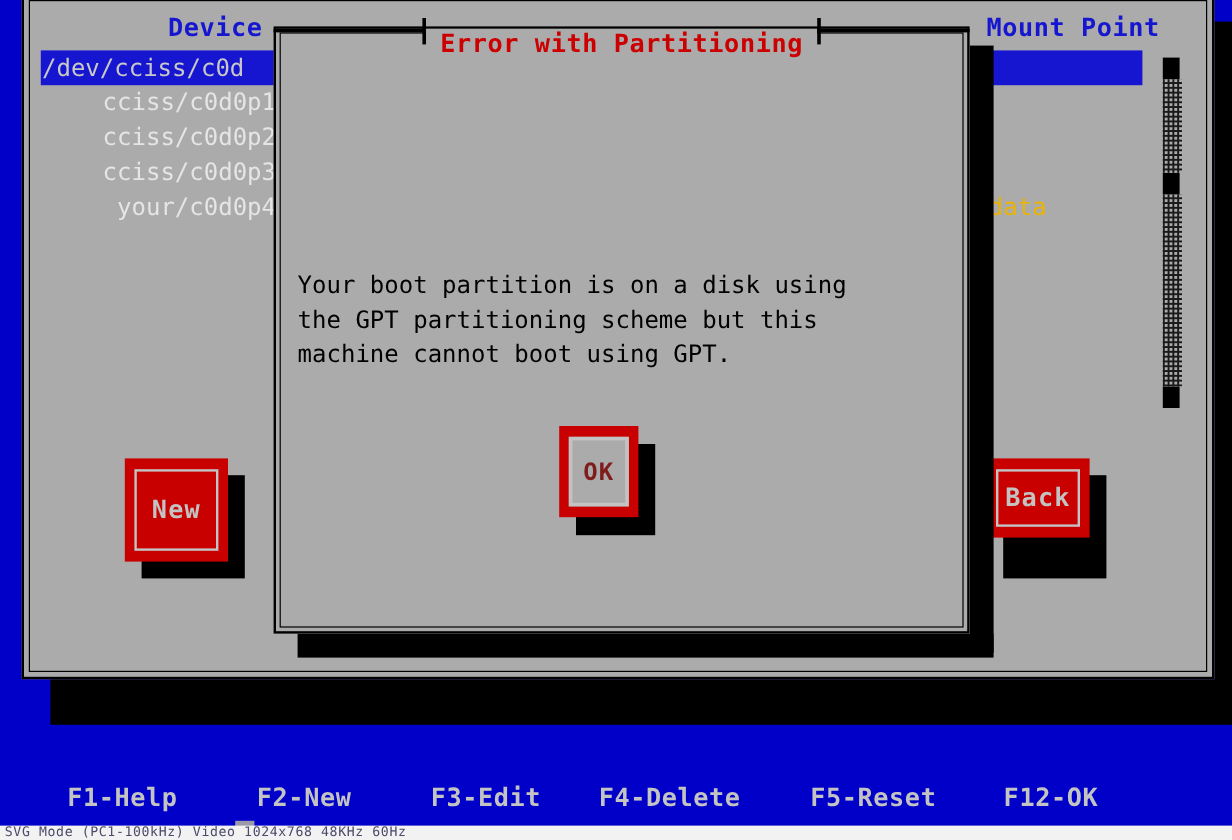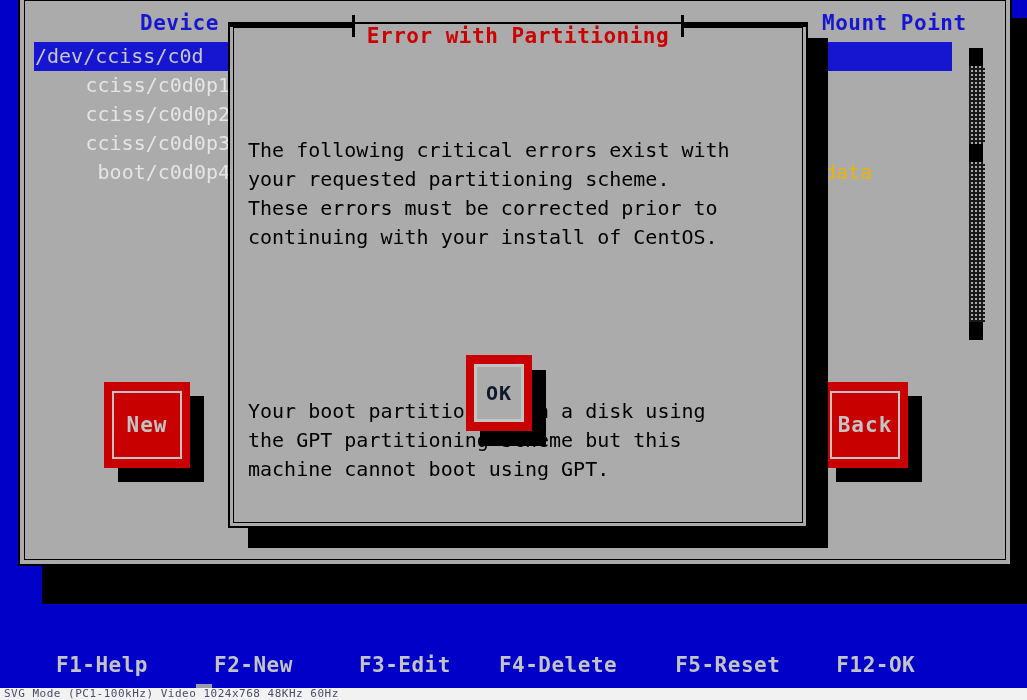--- a/index.html
+++ b/index.html
@@ -134,21 +134,21 @@
     color: #c3c3c3;
     font-size: 21px;
     font-weight: bold;
     letter-spacing: 1px;
     white-space: nowrap;
   }
   .btn-shadow { background: #000000; }
 
   #new-button       { left: 104px; top: 382px; width: 86px; height: 86px; }
   #new-button-shadow{ left: 118px; top: 396px; width: 86px; height: 86px; }
-  #back-button      { left: 822px; top: 382px; width: 86px; height: 86px; }
+  #back-button      { left: 822px; top: 382px; width: 86px; height: 66px; }
   #back-button-shadow{left: 836px; top: 396px; width: 86px; height: 86px; }
 
   
   #dialog {
     left: 228px; top: 22px;
     width: 580px; height: 506px;
     background: #ababab;
     border: 2px solid #000000;
     box-sizing: border-box;
   }
@@ -223,21 +223,21 @@
     position: absolute;
     left: 8px; top: 9px; right: 8px; bottom: 9px;
     border: 3px solid #c3c3c3;
     box-sizing: border-box;
     background: #ababab;
     display: flex;
     align-items: center;
     justify-content: center;
   }
   #ok-label {
-    color: #0f172a;
+    color: #7f1d1d;
     font-size: 20px;
     font-weight: bold;
     letter-spacing: 1px;
   }
   #ok-button-shadow { left: 480px; top: 370px; width: 66px; height: 76px; }
 
   
   #fkey-bar {
     left: 0; top: 648px;
     width: 1027px; height: 34px;
@@ -295,21 +295,21 @@
   </div>
 
   <div class="abs col-header" id="device-header">Device</div>
   <div class="abs col-header" id="mountpoint-header">Mount Point</div>
 
   <div class="abs" id="device-list">
     <div class="device-row selected">/dev/cciss/c0d</div>
     <div class="device-row">cciss/c0d0p1</div>
     <div class="device-row">cciss/c0d0p2</div>
     <div class="device-row">cciss/c0d0p3</div>
-    <div class="device-row">boot/c0d0p4</div>
+    <div class="device-row">your/c0d0p4</div>
   </div>
 
   <div class="abs" id="mount-sep"></div>
 
   <div class="abs" id="mount-list">
     <div class="mount-row selected"></div>
     <div class="mount-row"></div>
     <div class="mount-row"></div>
     <div class="mount-row"></div>
     <div class="mount-row">data</div>
@@ -337,24 +337,20 @@
     </div>
   </div>
 
   <div class="abs shadow" id="dialog-shadow-right"></div>
   <div class="abs shadow" id="dialog-shadow-bottom"></div>
 
   <div class="abs" id="dialog">
     <div id="dialog-inner"></div>
 
     <div id="dialog-body">
-      <p class="para">The following critical errors exist with
-your requested partitioning scheme.
-These errors must be corrected prior to
-continuing with your install of CentOS.</p>
       <div class="para-gap"></div>
       <p class="para">Your boot partition is on a disk using
 the GPT partitioning scheme but this
 machine cannot boot using GPT.</p>
     </div>
   </div>
 
   <div class="abs" id="dialog-titlebar">
     <div class="rule left">
       <div class="tick"></div>

